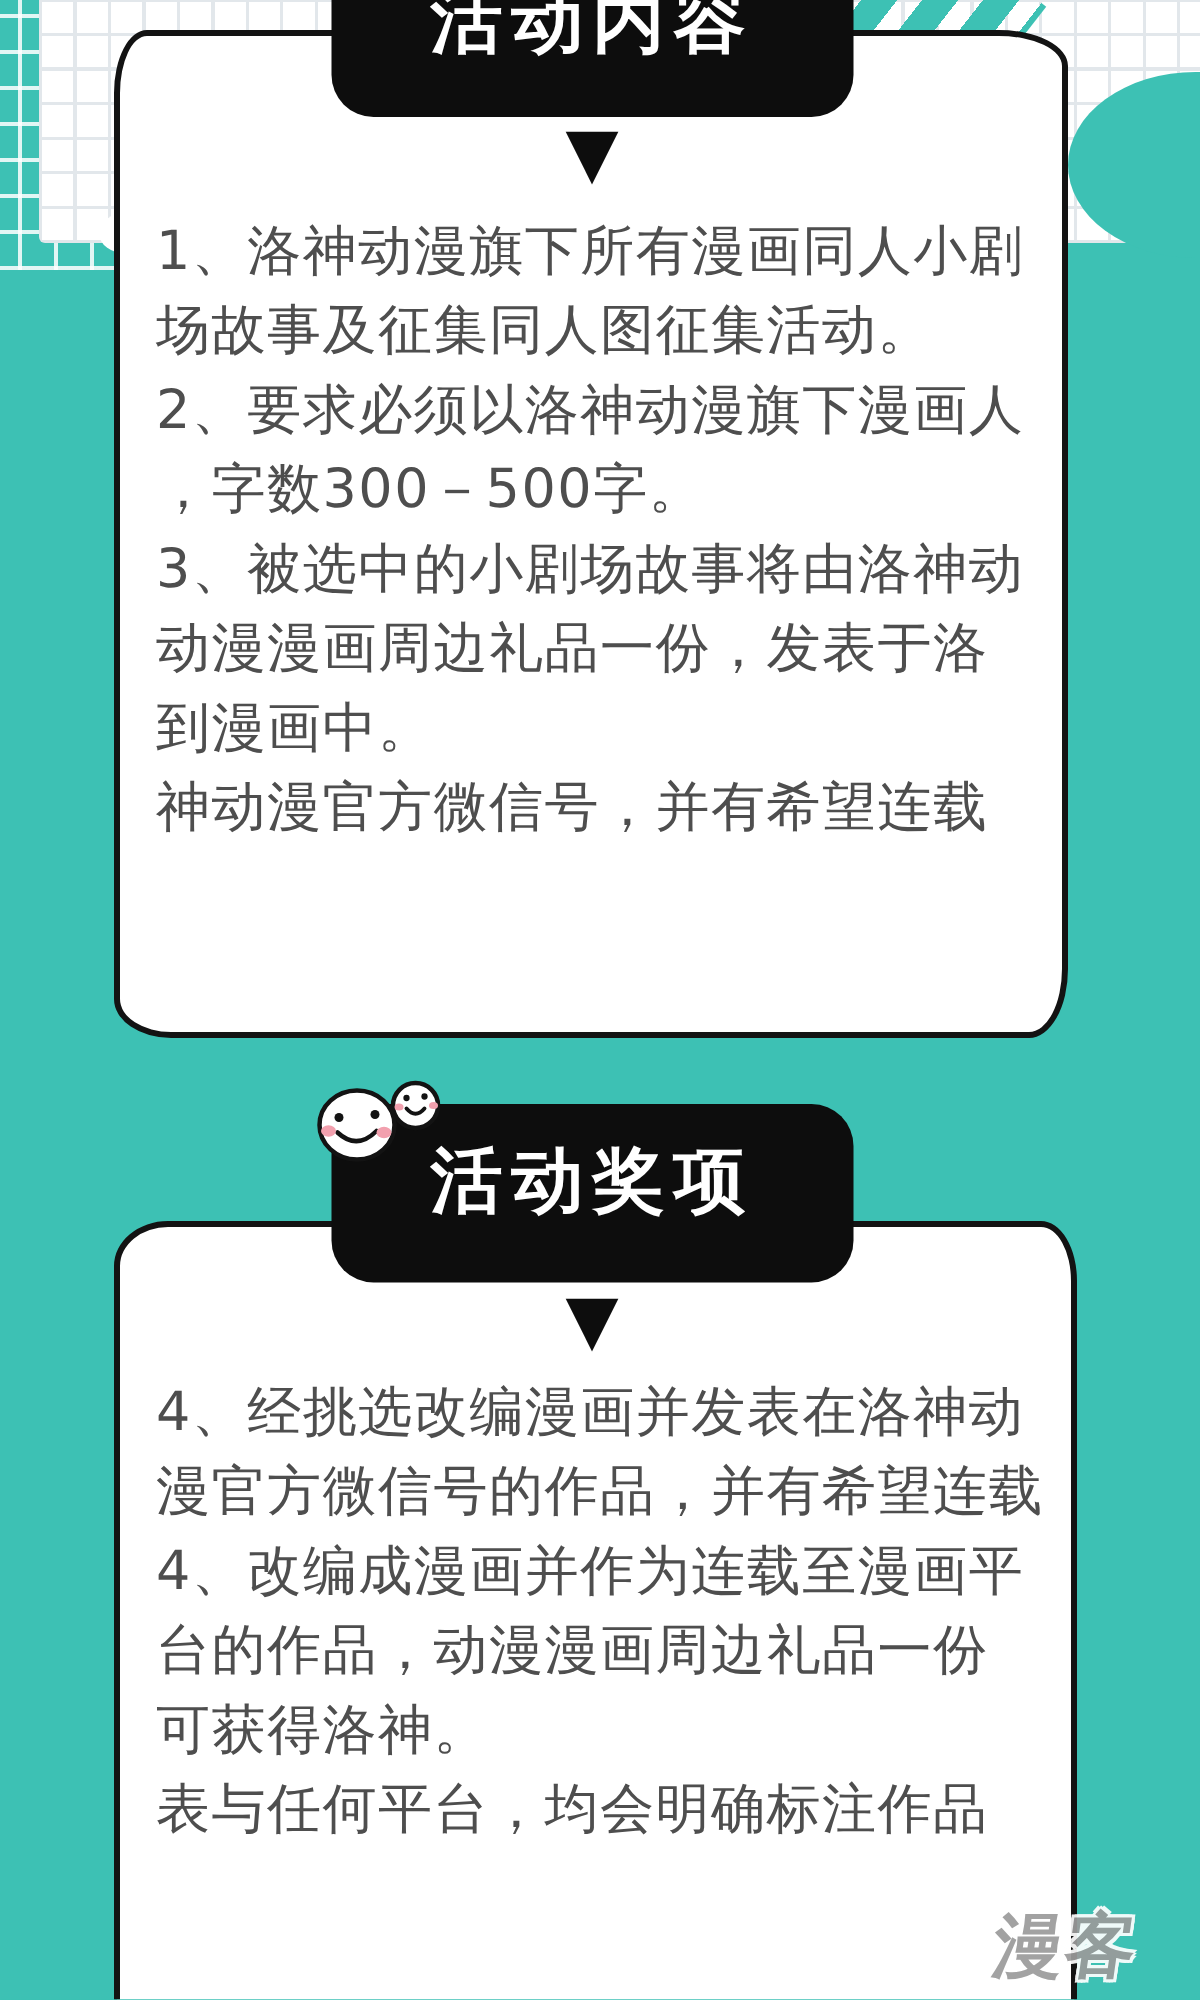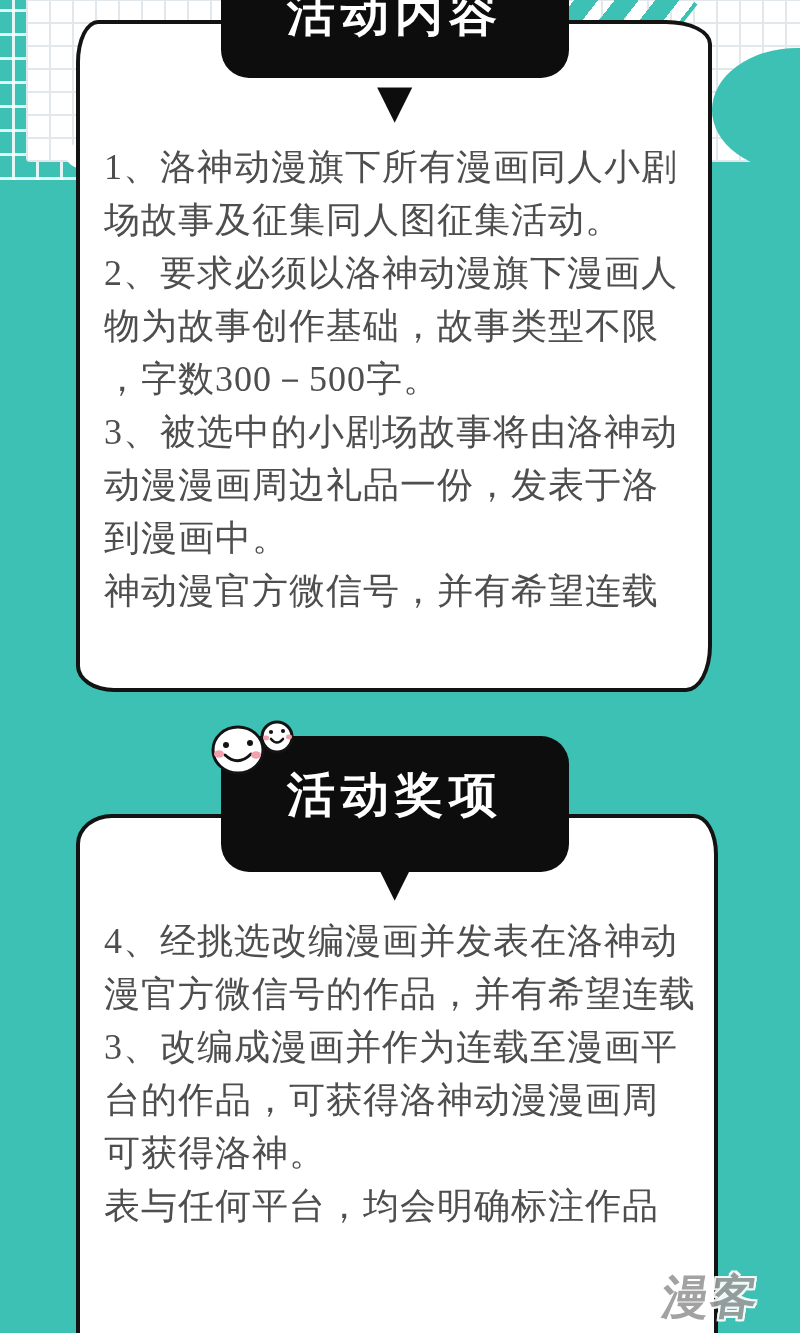--- a/index.html
+++ b/index.html
@@ -27,31 +27,31 @@
   .paper1{left:76px;top:20px;width:628px;height:664px;
           border-radius:22px 46px 26px 38px / 42px 24px 46px 26px;}
   .paper2{left:76px;top:814px;width:634px;height:600px;
           border-radius:36px 24px 0 0 / 30px 40px 0 0;}
 
   
   .banner{position:absolute;background:#0d0d0d;color:#ffffff;display:flex;align-items:center;
           justify-content:center;font-weight:600;box-sizing:border-box;}
   .banner1{left:221px;top:-62px;width:348px;height:140px;border-radius:28px;
            font-size:48px;letter-spacing:6px;padding-top:12px;}
-  .banner2{left:221px;top:736px;width:348px;height:136px;border-radius:28px;
+  .banner2{left:221px;top:736px;width:348px;height:119px;border-radius:28px;
            font-size:48px;letter-spacing:6px;padding-bottom:18px;}
 
   .tri{position:absolute;color:#0d0d0d;font-size:46px;line-height:1;}
   .tri1{left:377px;top:78px;}
   .tri2{left:377px;top:856px;}
 
   
   .textblock{position:absolute;left:104px;width:604px;color:#4e4e4e;
              font-size:36px;line-height:53px;letter-spacing:1px;}
-  .textblock p{margin:0;white-space:nowrap;font-family:Liberation Serif, serif;}
+  .textblock p{margin:0;white-space:nowrap;}
   .tb1{top:141px;}
   .tb2{top:915px;}
 
   
   .faces{position:absolute;left:205px;top:716px;width:100px;height:68px;}
 
   
   .watermark{position:absolute;left:658px;top:1266px;font-size:47px;font-weight:bold;color:#9b9b9b;
     transform:skewX(-8deg);letter-spacing:1px;opacity:.92;
     text-shadow:-2px -2px 0 #fff,2px -2px 0 #fff,-2px 2px 0 #fff,2px 2px 0 #fff,
@@ -74,21 +74,20 @@
   <div class="banner banner1">
     <span>活动内容</span>
   </div>
   <div class="tri tri1">
     <span>▼</span>
   </div>
   <div class="textblock tb1">
     <p>1、洛神动漫旗下所有漫画同人小剧</p>
     <p>场故事及征集同人图征集活动。</p>
     <p>2、要求必须以洛神动漫旗下漫画人</p>
-    <p>物为故事创作基础，故事类型不限</p>
     <p>，字数300－500字。</p>
     <p>3、被选中的小剧场故事将由洛神动</p>
     <p>动漫漫画周边礼品一份，发表于洛</p>
     <p>到漫画中。</p>
     <p>神动漫官方微信号，并有希望连载</p>
   </div>
 
   <div class="paper paper2"></div>
   <div class="banner banner2">
     <span>活动奖项</span>
@@ -108,21 +107,21 @@
     <ellipse cx="14" cy="38" rx="5" ry="3.8" fill="#f2a0ae"></ellipse>
     <ellipse cx="51" cy="39" rx="5" ry="3.8" fill="#f2a0ae"></ellipse>
   </svg>
 
   <div class="tri tri2">
     <span>▼</span>
   </div>
   <div class="textblock tb2">
     <p>4、经挑选改编漫画并发表在洛神动</p>
     <p>漫官方微信号的作品，并有希望连载</p>
-    <p>3、改编成漫画并作为连载至漫画平</p>
-    <p>台的作品，可获得洛神动漫漫画周</p>
+    <p>4、改编成漫画并作为连载至漫画平</p>
+    <p>台的作品，动漫漫画周边礼品一份</p>
     <p>可获得洛神。</p>
     <p>表与任何平台，均会明确标注作品</p>
   </div>
 
   <div class="watermark">漫客栈</div>
 
 </div>
 
 </body></html>

